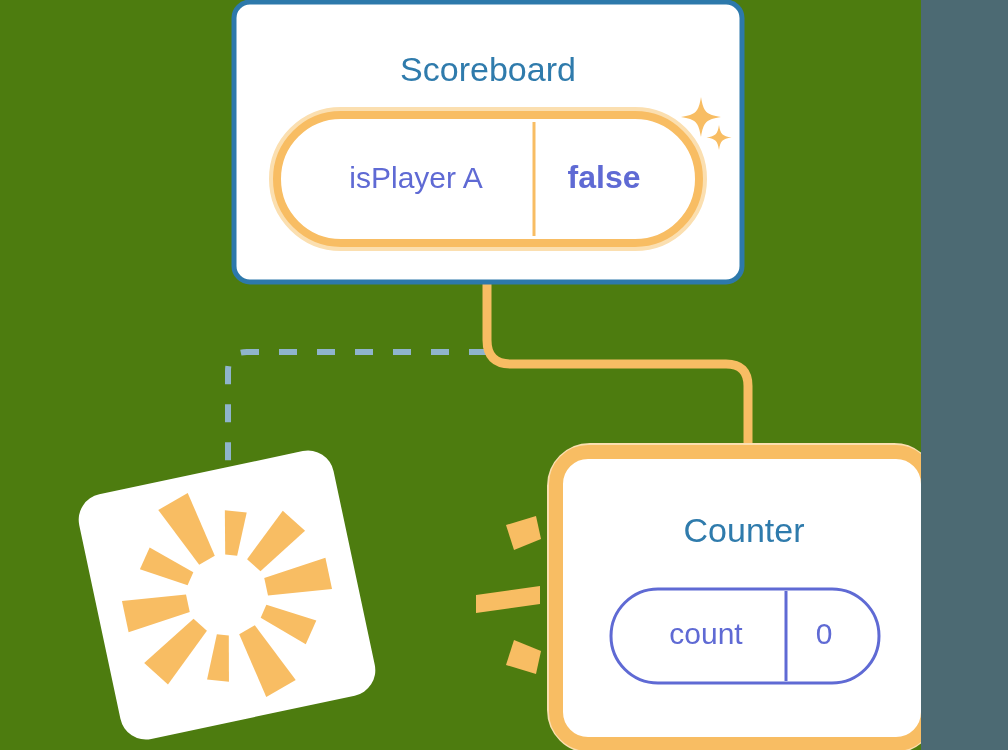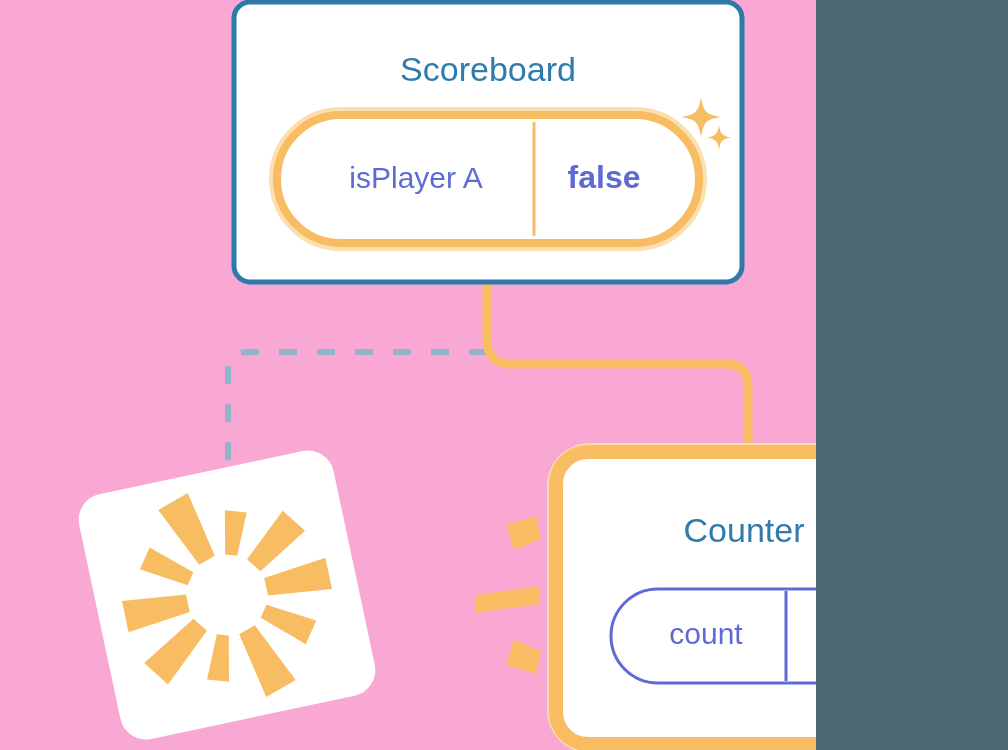--- a/index.html
+++ b/index.html
@@ -5,23 +5,23 @@
   html, body {
     margin: 0;
     padding: 0;
     background: #4c6a73;
   }
   body {
     font-family: "Liberation Sans", sans-serif;
   }
   #stage {
     position: relative;
-    width: 816px;
+    width: 921px;
     height: 750px;
-    background: #f9a8d4;
+    background: #4d7c0f;
     overflow: hidden;
   }
   #diagram-svg {
     position: absolute;
     inset: 0;
     width: 1008px;
     height: 750px;
     display: block;
   }
   .card-title {

